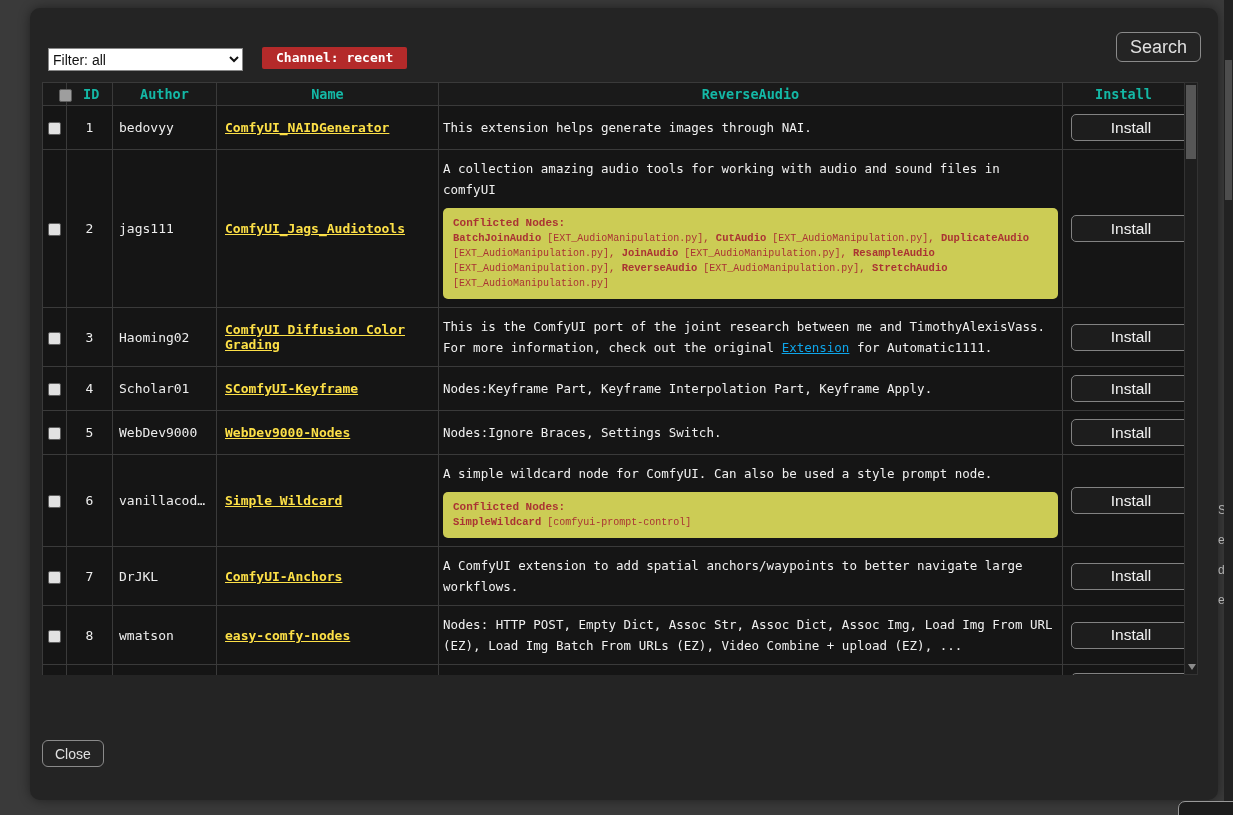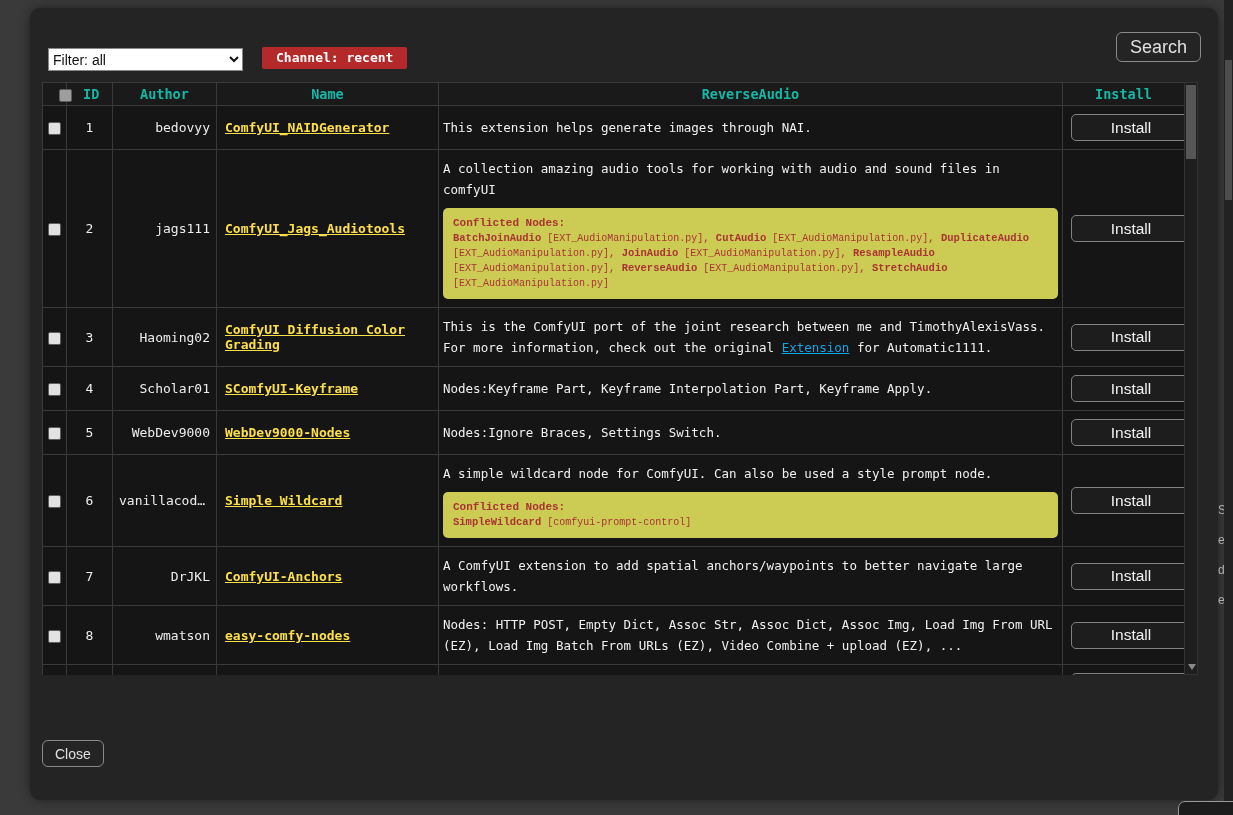--- a/index.html
+++ b/index.html
@@ -52,21 +52,21 @@
   }
   table { border-collapse:collapse; table-layout:fixed; width:1142px; }
   th, td { border:1px solid #3a3a3a; vertical-align:middle; }
   th {
     background:#1a1a1a; color:#14b8a6; font-weight:bold;
     font-size:13.5px; padding:3px 16px; text-align:center; height:17px;
   }
   td { background:#151515; color:#ededed; padding:8px; font-size:13px; }
   .col-check   { width:24px;  text-align:center; padding:4px 2px; }
   .col-id      { width:46px;  text-align:center; }
-  .col-author  { width:104px; padding:8px 6px;text-align:right; }
+  .col-author  { width:104px; padding:8px 6px; }
   .col-name    { width:222px; }
   .col-desc    { width:624px; padding:8px 4px; }
   .col-install { width:122px; text-align:center; }
 
   .author-text { white-space:nowrap; overflow:hidden; text-overflow:ellipsis; max-width:92px; }
 
   .name-link { color:#fde047; font-weight:bold; text-decoration:underline; font-size:13px; cursor:pointer; }
 
   .desc { font-size:12.5px; line-height:21px; color:#f0f0f0; }
   .desc-link { color:#0ea5e9; text-decoration:underline; cursor:pointer; }

